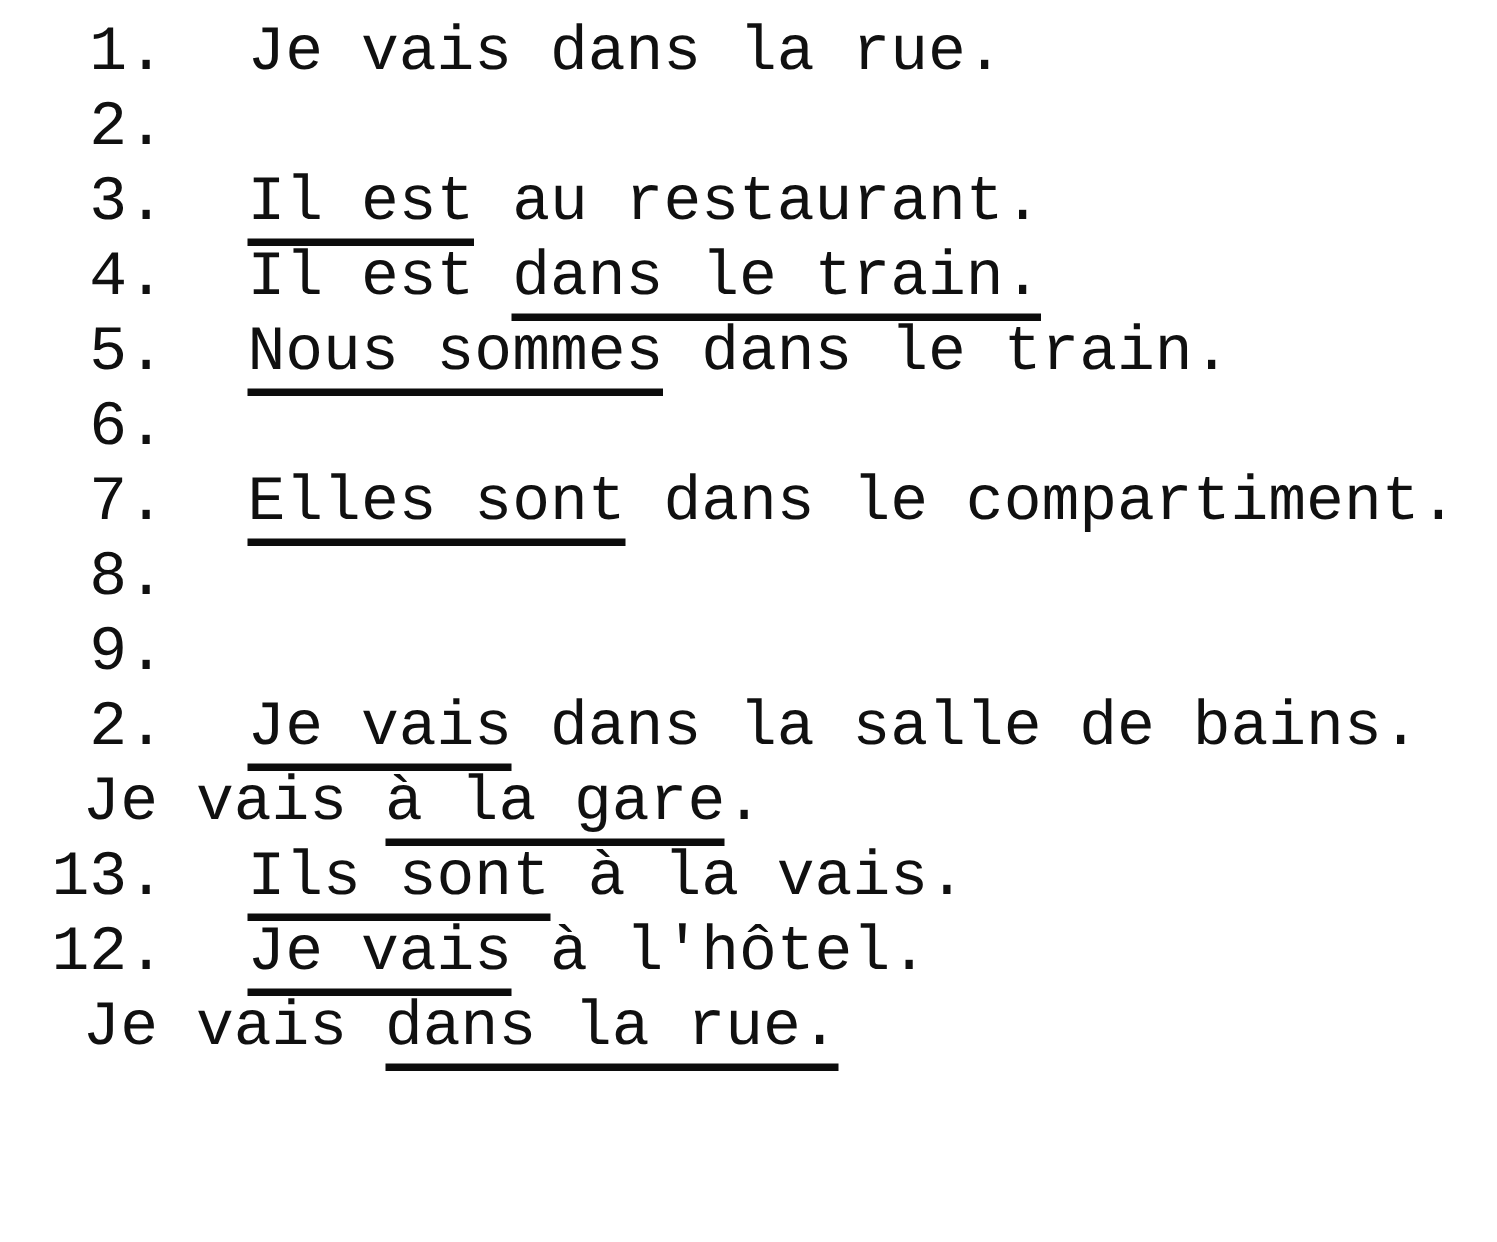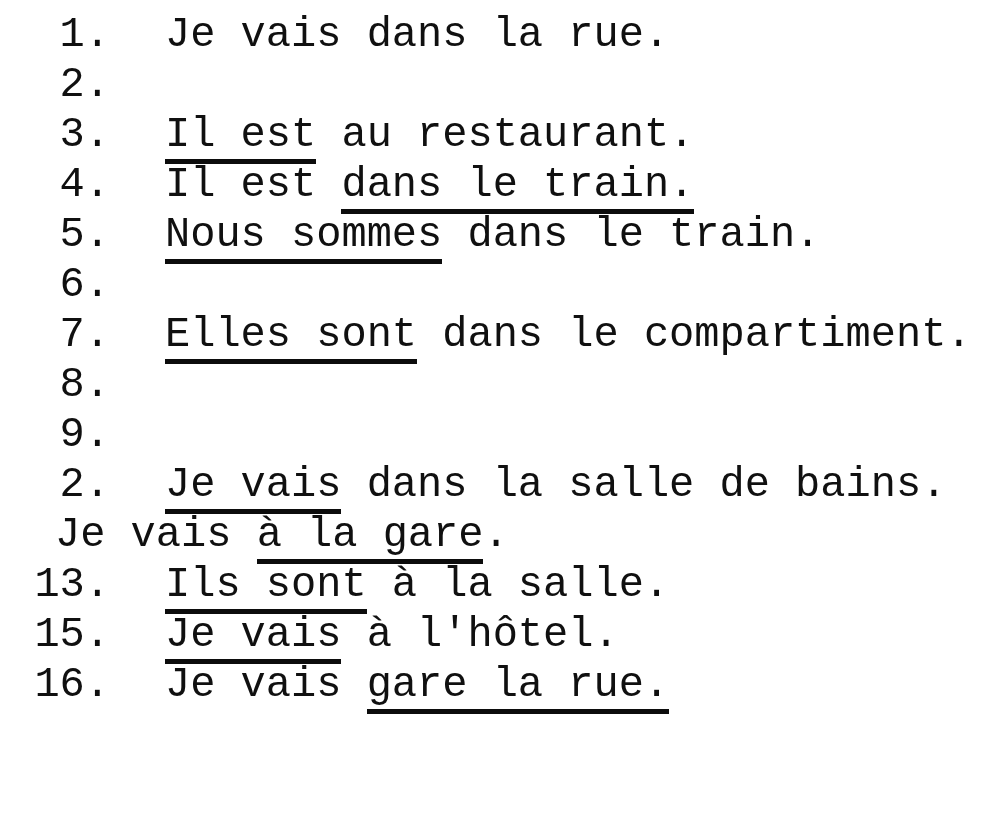--- a/index.html
+++ b/index.html
@@ -108,29 +108,28 @@
   </div>
 
   <div class="row">
     <span class="gap"></span>
     <span class="sentence"><span class="seg">Je vais </span><span class="seg u">à la gare</span><span class="seg">.</span></span>
   </div>
 
   <div class="row">
     <span class="num">13.</span>
     <span class="gap"></span>
-    <span class="sentence"><span class="seg u">Ils sont</span><span class="seg"> à la salle.</span></span>
+    <span class="sentence"><span class="seg u">Ils sont</span><span class="seg"> à la vais.</span></span>
   </div>
 
 
   <div class="row">
-    <span class="num">15.</span>
+    <span class="num">12.</span>
     <span class="gap"></span>
     <span class="sentence"><span class="seg u">Je vais</span><span class="seg"> à l'hôtel.</span></span>
   </div>
 
   <div class="row">
-    <span class="num">16.</span>
     <span class="gap"></span>
-    <span class="sentence"><span class="seg">Je vais </span><span class="seg u">gare la rue.</span></span>
+    <span class="sentence"><span class="seg">Je vais </span><span class="seg u">dans la rue.</span></span>
   </div>
 </div>
 </div>
 
 </body></html>

